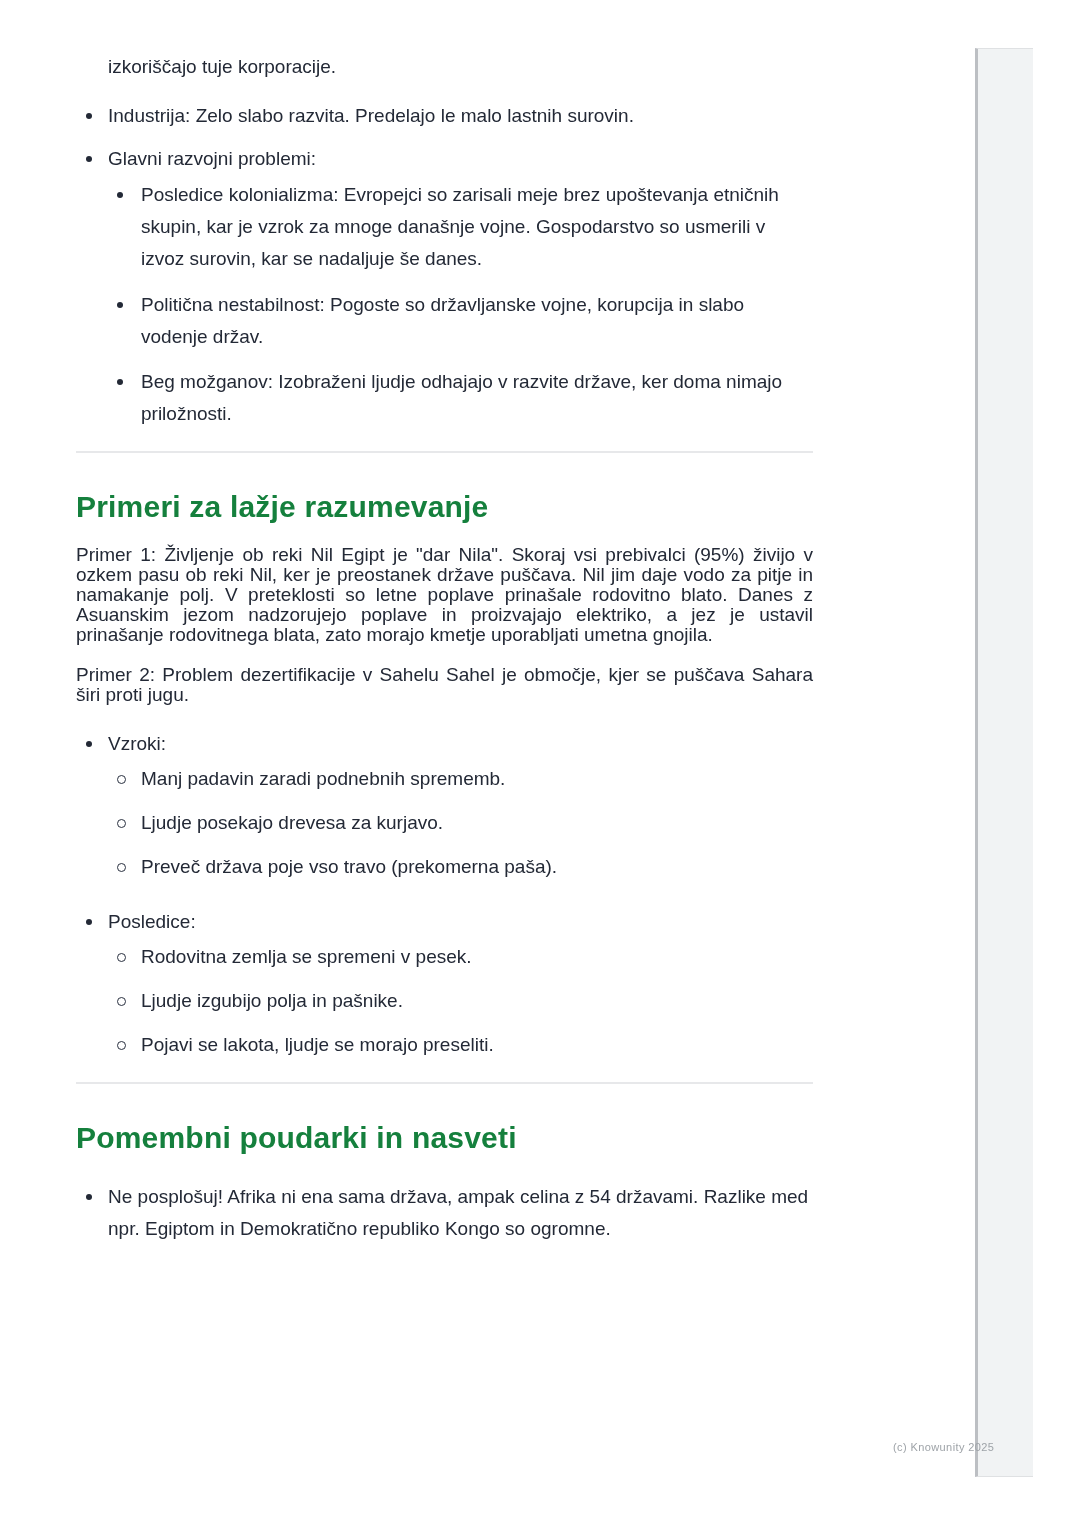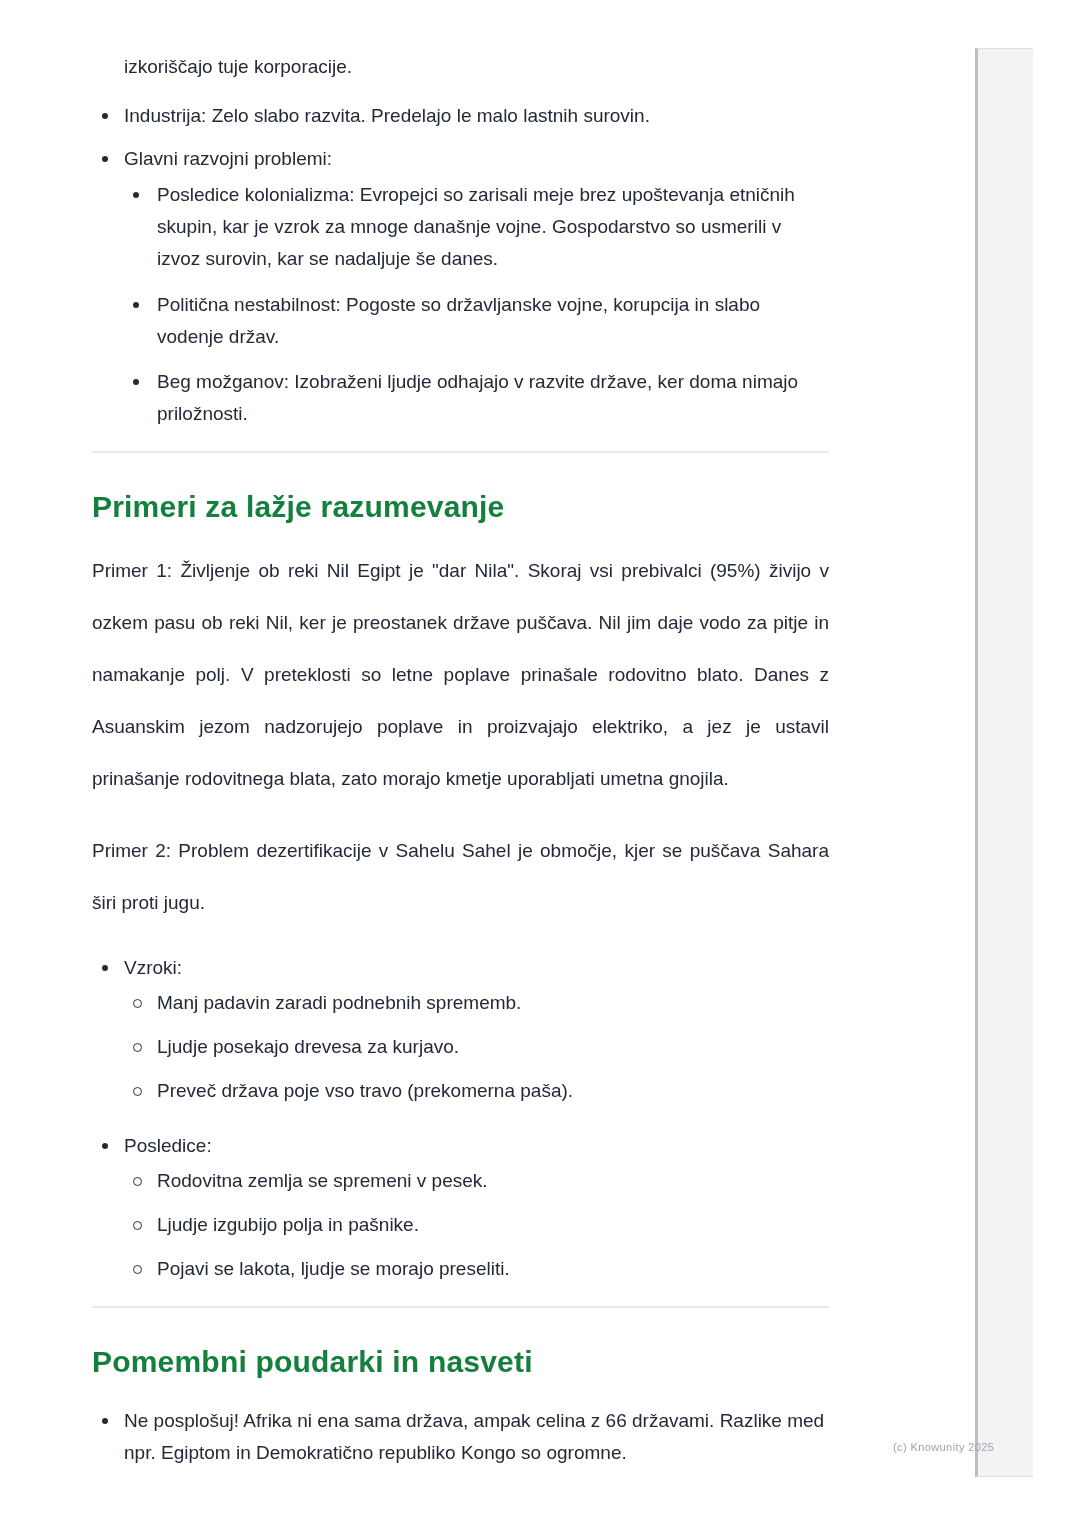--- a/index.html
+++ b/index.html
@@ -4,21 +4,21 @@
 <style>
   * { margin: 0; padding: 0; box-sizing: border-box; }
   html, body { background: #ffffff; }
   body {
     width: 1080px; height: 1528px;
     position: relative; overflow: hidden;
     font-family: "Liberation Sans", sans-serif;
     color: #232936;
   }
   .content {
-    position: absolute; left: 92px; top: 0;
+    position: absolute; left: 76px; top: 0;
     width: 737px; font-size: 19px;
   }
   ul { list-style: none; }
   li { position: relative; line-height: 32px; }
   .lvl1 { padding-left: 32px; }
   .lvl1 > .dot {
     position: absolute; left: 10px; top: 13px;
     width: 6px; height: 6px; border-radius: 50%;
     background: #232936;
   }
@@ -27,21 +27,21 @@
     position: absolute; left: 9px; top: 13px;
     width: 6px; height: 6px; border-radius: 50%;
     background: #232936;
   }
   .lvl2 > .ring {
     position: absolute; left: 9px; top: 12px;
     width: 9px; height: 9px; border-radius: 50%;
     border: 1.5px solid #2a3140; background: transparent;
   }
   .b, .seg-b { font-weight: 400; }
-  .para { line-height: 52px; text-align: justify; }
+  .para { line-height: 20px; text-align: justify; }
   h2 {
     font-size: 30px; line-height: 40px; font-weight: 700;
     color: #15803d; letter-spacing: 0.2px;
   }
   .divider { height: 2px; background: #e7e8ea; width: 100%; }
   .page-edge {
     position: absolute; left: 975px; top: 48px;
     width: 58px; height: 1429px;
     background: #f1f3f4;
     border-left: 3px solid #bcbfc3;
@@ -139,19 +139,19 @@
     </li>
   </ul>
 
   <div class="divider" style="margin-top:21px"></div>
 
   <h2 style="margin-top:34px">Pomembni poudarki in nasveti</h2>
 
   <ul>
     <li class="lvl1" style="margin-top:23px">
       <span class="dot"></span>
-      <span><span class="seg-b">Ne posplošuj!</span><span> Afrika ni ena sama država, ampak celina z 66 državami. Razlike med npr. Egiptom in Demokratično republiko Kongo so ogromne.</span></span>
+      <span><span class="seg-b">Ne posplošuj!</span><span> Afrika ni ena sama država, ampak celina z 54 državami. Razlike med npr. Egiptom in Demokratično republiko Kongo so ogromne.</span></span>
     </li>
   </ul>
 
 </div>
 
 <div class="footer">(c) Knowunity 2025</div>
 
 </body></html>

